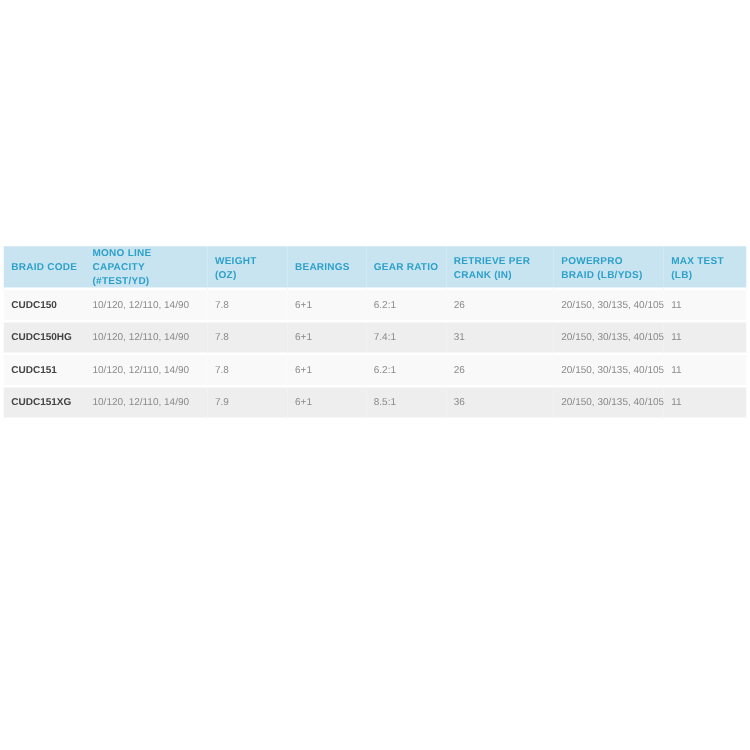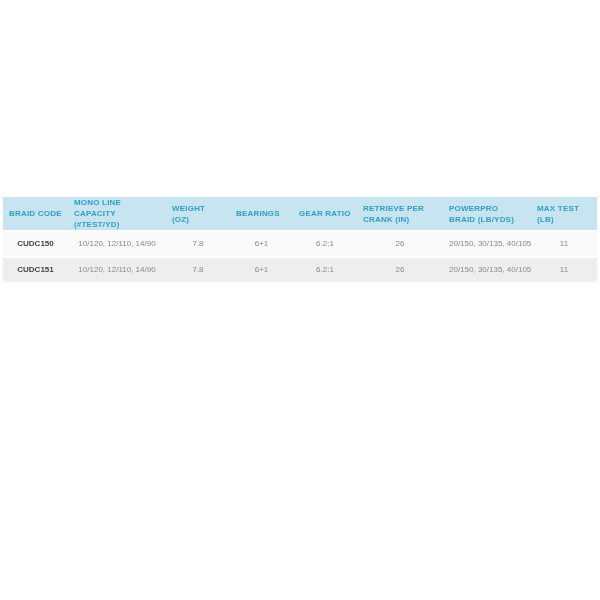--- a/index.html
+++ b/index.html
@@ -34,21 +34,21 @@
     vertical-align: middle;
     height: 35px;
     padding: 0 6px;
     line-height: 11px;
     box-sizing: border-box;
     border-bottom: 2px solid #ffffff;
   }
   .spec-table td {
     font-size: 8px;
     color: #8a8a8a;
-    text-align: center;
+    text-align: left;
     vertical-align: middle;
     height: 26px;
     padding: 0 6px;
     line-height: 10px;
     box-sizing: border-box;
     border-bottom: 2px solid #ffffff;
     white-space: nowrap;
     overflow: hidden;
   }
   .spec-table tbody tr:nth-child(odd) td { background: #f9f9f9; }
@@ -90,24 +90,44 @@
         <td class="code">CUDC150</td>
         <td>10/120, 12/110, 14/90</td>
         <td>7.8</td>
         <td>6+1</td>
         <td>6.2:1</td>
         <td>26</td>
         <td>20/150, 30/135, 40/105</td>
         <td>11</td>
       </tr>
       <tr>
+        <td class="code">CUDC150HG</td>
+        <td>10/120, 12/110, 14/90</td>
+        <td>7.8</td>
+        <td>6+1</td>
+        <td>7.4:1</td>
+        <td>31</td>
+        <td>20/150, 30/135, 40/105</td>
+        <td>11</td>
+      </tr>
+      <tr>
         <td class="code">CUDC151</td>
         <td>10/120, 12/110, 14/90</td>
         <td>7.8</td>
         <td>6+1</td>
         <td>6.2:1</td>
         <td>26</td>
         <td>20/150, 30/135, 40/105</td>
         <td>11</td>
       </tr>
+      <tr>
+        <td class="code">CUDC151XG</td>
+        <td>10/120, 12/110, 14/90</td>
+        <td>7.9</td>
+        <td>6+1</td>
+        <td>8.5:1</td>
+        <td>36</td>
+        <td>20/150, 30/135, 40/105</td>
+        <td>11</td>
+      </tr>
     </tbody>
   </table>
 </div>
 
 </body></html>

